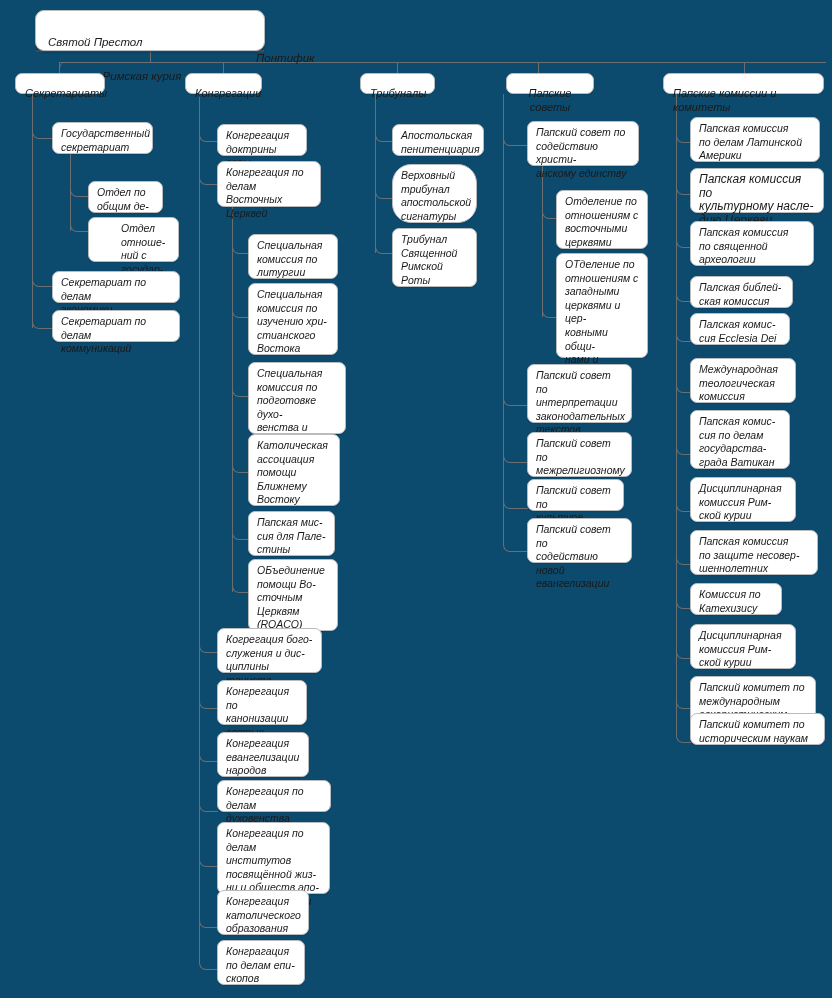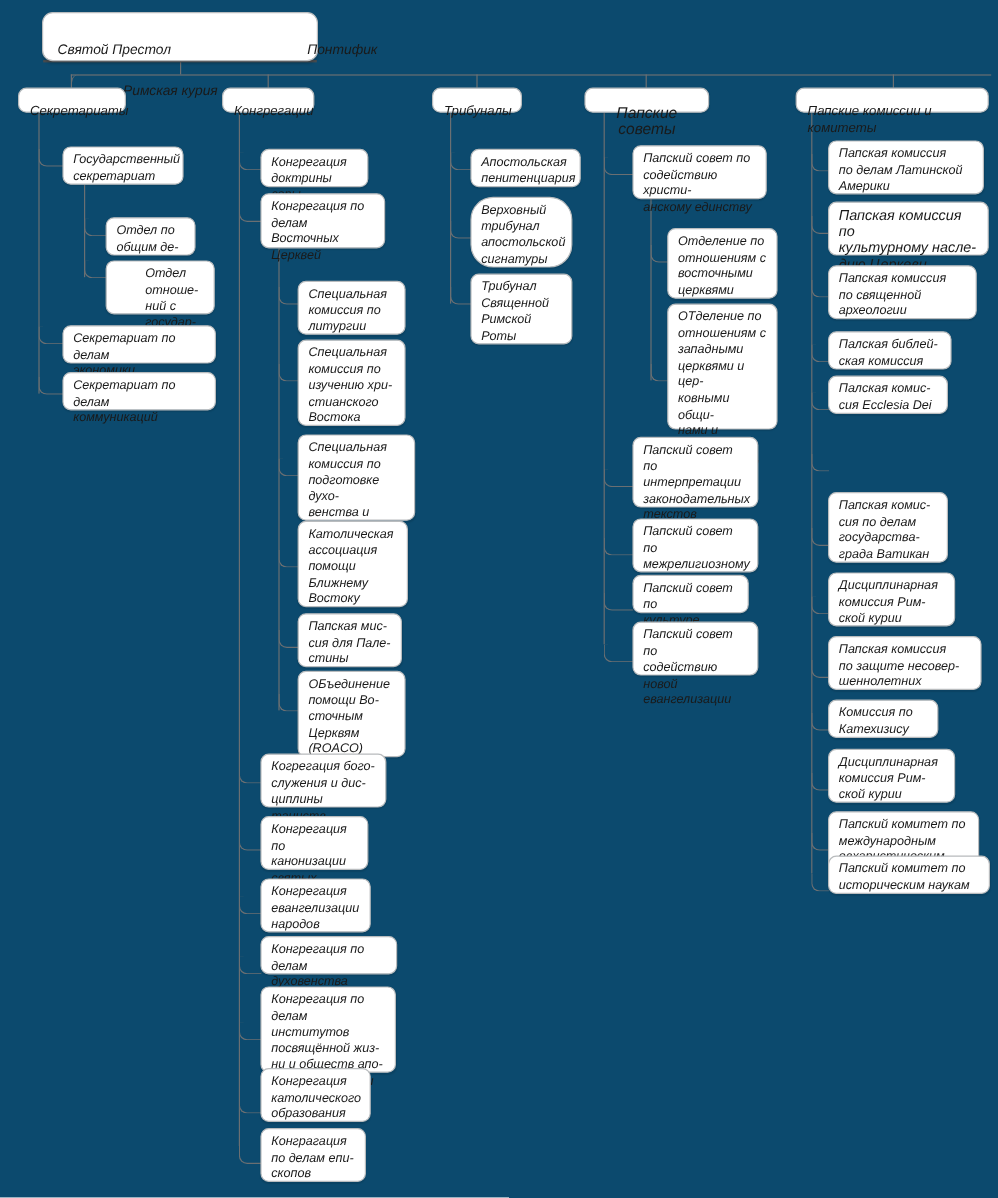--- a/index.html
+++ b/index.html
@@ -34,21 +34,21 @@
     padding: 6px 10px 6px 12px;
     box-shadow: 0 2px 2px rgba(0,0,0,0.16);
     line-height: 17px;
   }
   .root-line1 {
     display: block;
     position: relative;
     height: 17px;
   }
   .root-line1 .left { position: absolute; left: 0; top: 0; }
-  .root-line1 .right { position: absolute; left: 168px; top: 0; padding-left: 40px; }
+  .root-line1 .right { position: absolute; left: 168px; top: 16px; padding-left: 40px; }
   .root-line2 { display: block; text-align: center; padding-right: 18px; }
 
   .lvl2 { padding: 13px 9px 3px 9px; }
 
   
   .vline {
     position: absolute;
     width: 1px;
     background: #6b6f72;
     z-index: 1;
@@ -104,21 +104,21 @@
   <div class="vline" style="left:397px; top:62px; height:11px;"></div>
   <div class="vline" style="left:538px; top:62px; height:11px;"></div>
   <div class="vline" style="left:744px; top:62px; height:11px;"></div>
 
   <div class="node lvl2" style="left:15px; top:73px; width:90px; height:21px; font-size:11px; text-align:center;">Секретариаты</div>
 
   <div class="node lvl2" style="left:185px; top:73px; width:77px; height:21px; font-size:11px; text-align:left;">Конгрегации</div>
 
   <div class="node lvl2" style="left:360px; top:73px; width:75px; height:21px; font-size:11px; text-align:center;">Трибуналы</div>
 
-  <div class="node lvl2" style="left:487px; top:73px; width:104px; height:21px; font-size:13px; text-align:center;">Папские советы</div>
+  <div class="node lvl2" style="left:506px; top:73px; width:88px; height:21px; font-size:11px; text-align:center;">Папские советы</div>
 
   <div class="node lvl2" style="left:663px; top:73px; width:161px; height:21px; font-size:11px; text-align:left;">Папские комиссии и комитеты</div>
 
   <div class="vline" style="left:32px; top:94px; height:234px;"></div>
 
   <div class="elbow" style="left:32px; top:124px; width:20px; height:14px;"></div>
   <div class="node" style="left:52px; top:122px; width:101px; height:32px; font-size:10.5px;">Государственный
 секретариат</div>
 
   <div class="vline" style="left:70px; top:154px; height:77px;"></div>
@@ -308,20 +308,23 @@
 
   <div class="elbow" style="left:676px; top:287px; width:14px; height:14px;"></div>
   <div class="node" style="left:690px; top:276px; width:103px; height:32px; font-size:10.5px;">Палская библей-
 ская комиссия</div>
 
   <div class="elbow" style="left:676px; top:327px; width:14px; height:14px;"></div>
   <div class="node" style="left:690px; top:313px; width:100px; height:32px; font-size:10.5px;">Палская комис-
 сия Ecclesia Dei</div>
 
   <div class="elbow" style="left:676px; top:378px; width:14px; height:14px;"></div>
+  <div class="node" style="left:690px; top:358px; width:106px; height:45px; font-size:10.5px;">Международная
+теологическая
+комиссия</div>
 
   <div class="elbow" style="left:676px; top:440px; width:14px; height:14px;"></div>
   <div class="node" style="left:690px; top:410px; width:100px; height:59px; font-size:10.5px;">Папская комис-
 сия по делам
 государства-
 града Ватикан</div>
 
   <div class="elbow" style="left:676px; top:497px; width:14px; height:14px;"></div>
   <div class="node" style="left:690px; top:477px; width:106px; height:45px; font-size:10.5px;">Дисциплинарная
 комиссия Рим-

